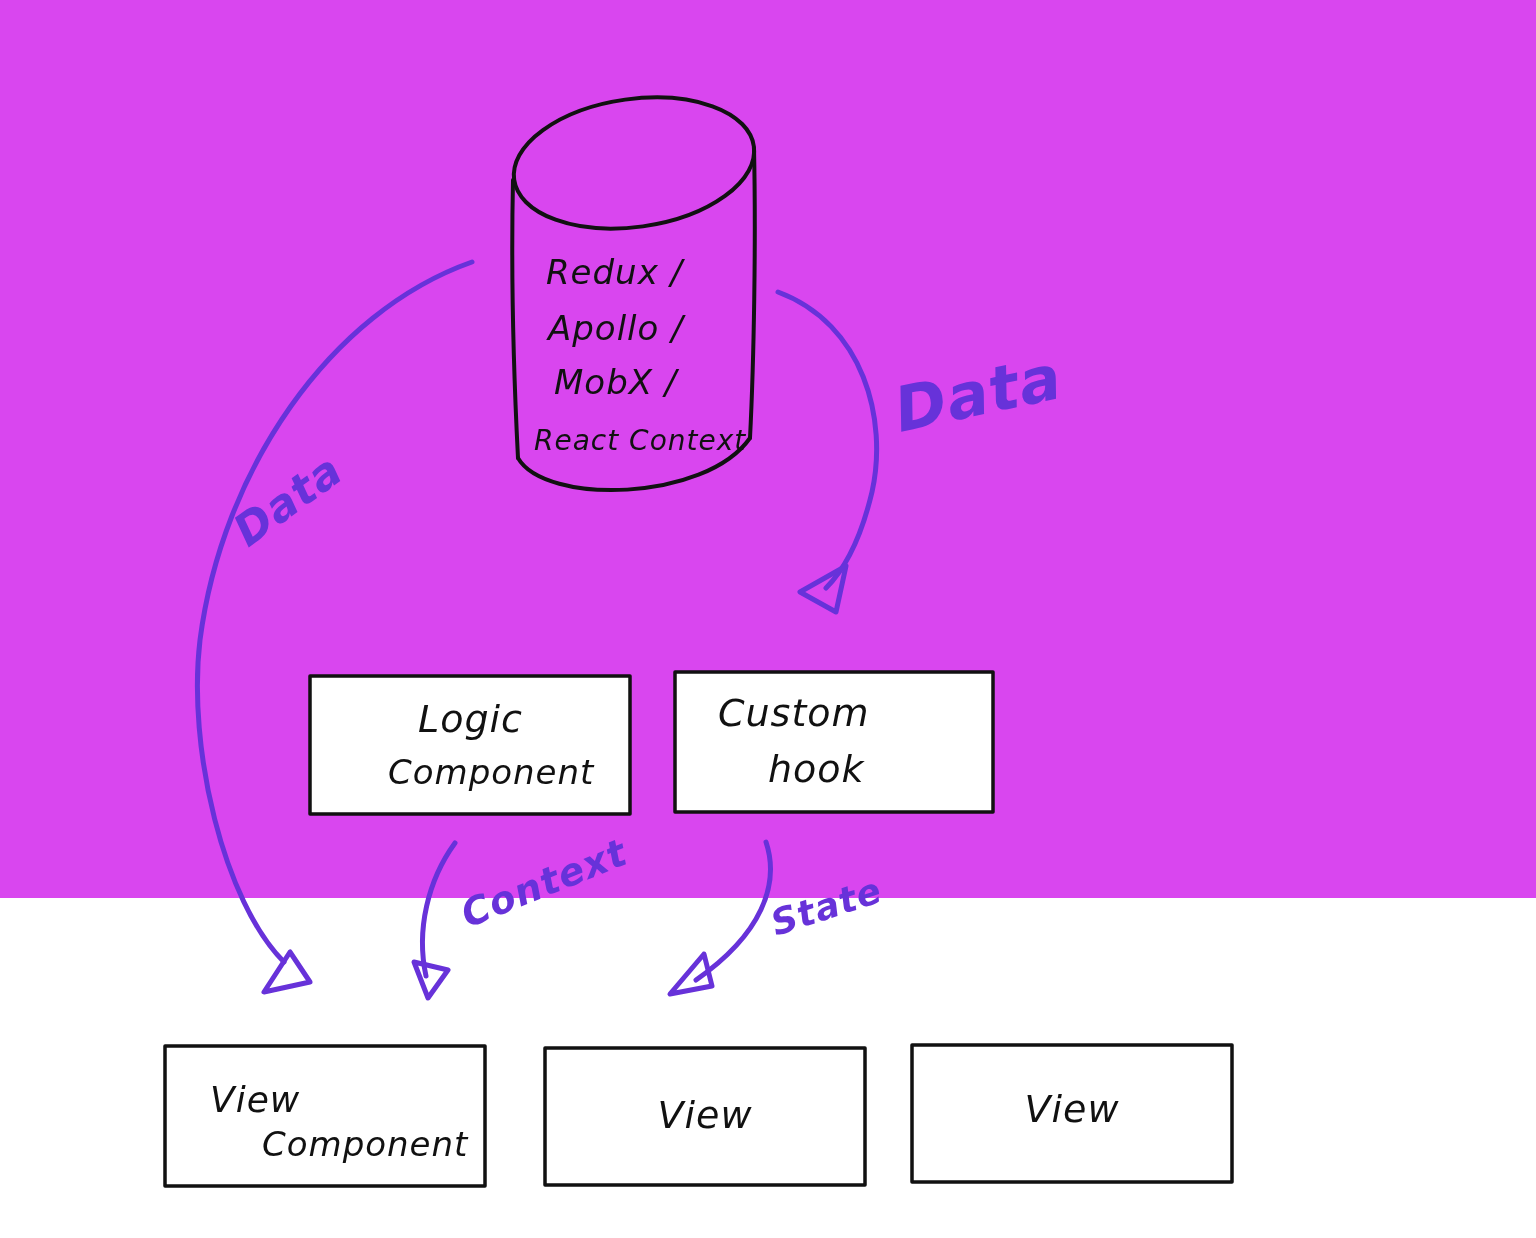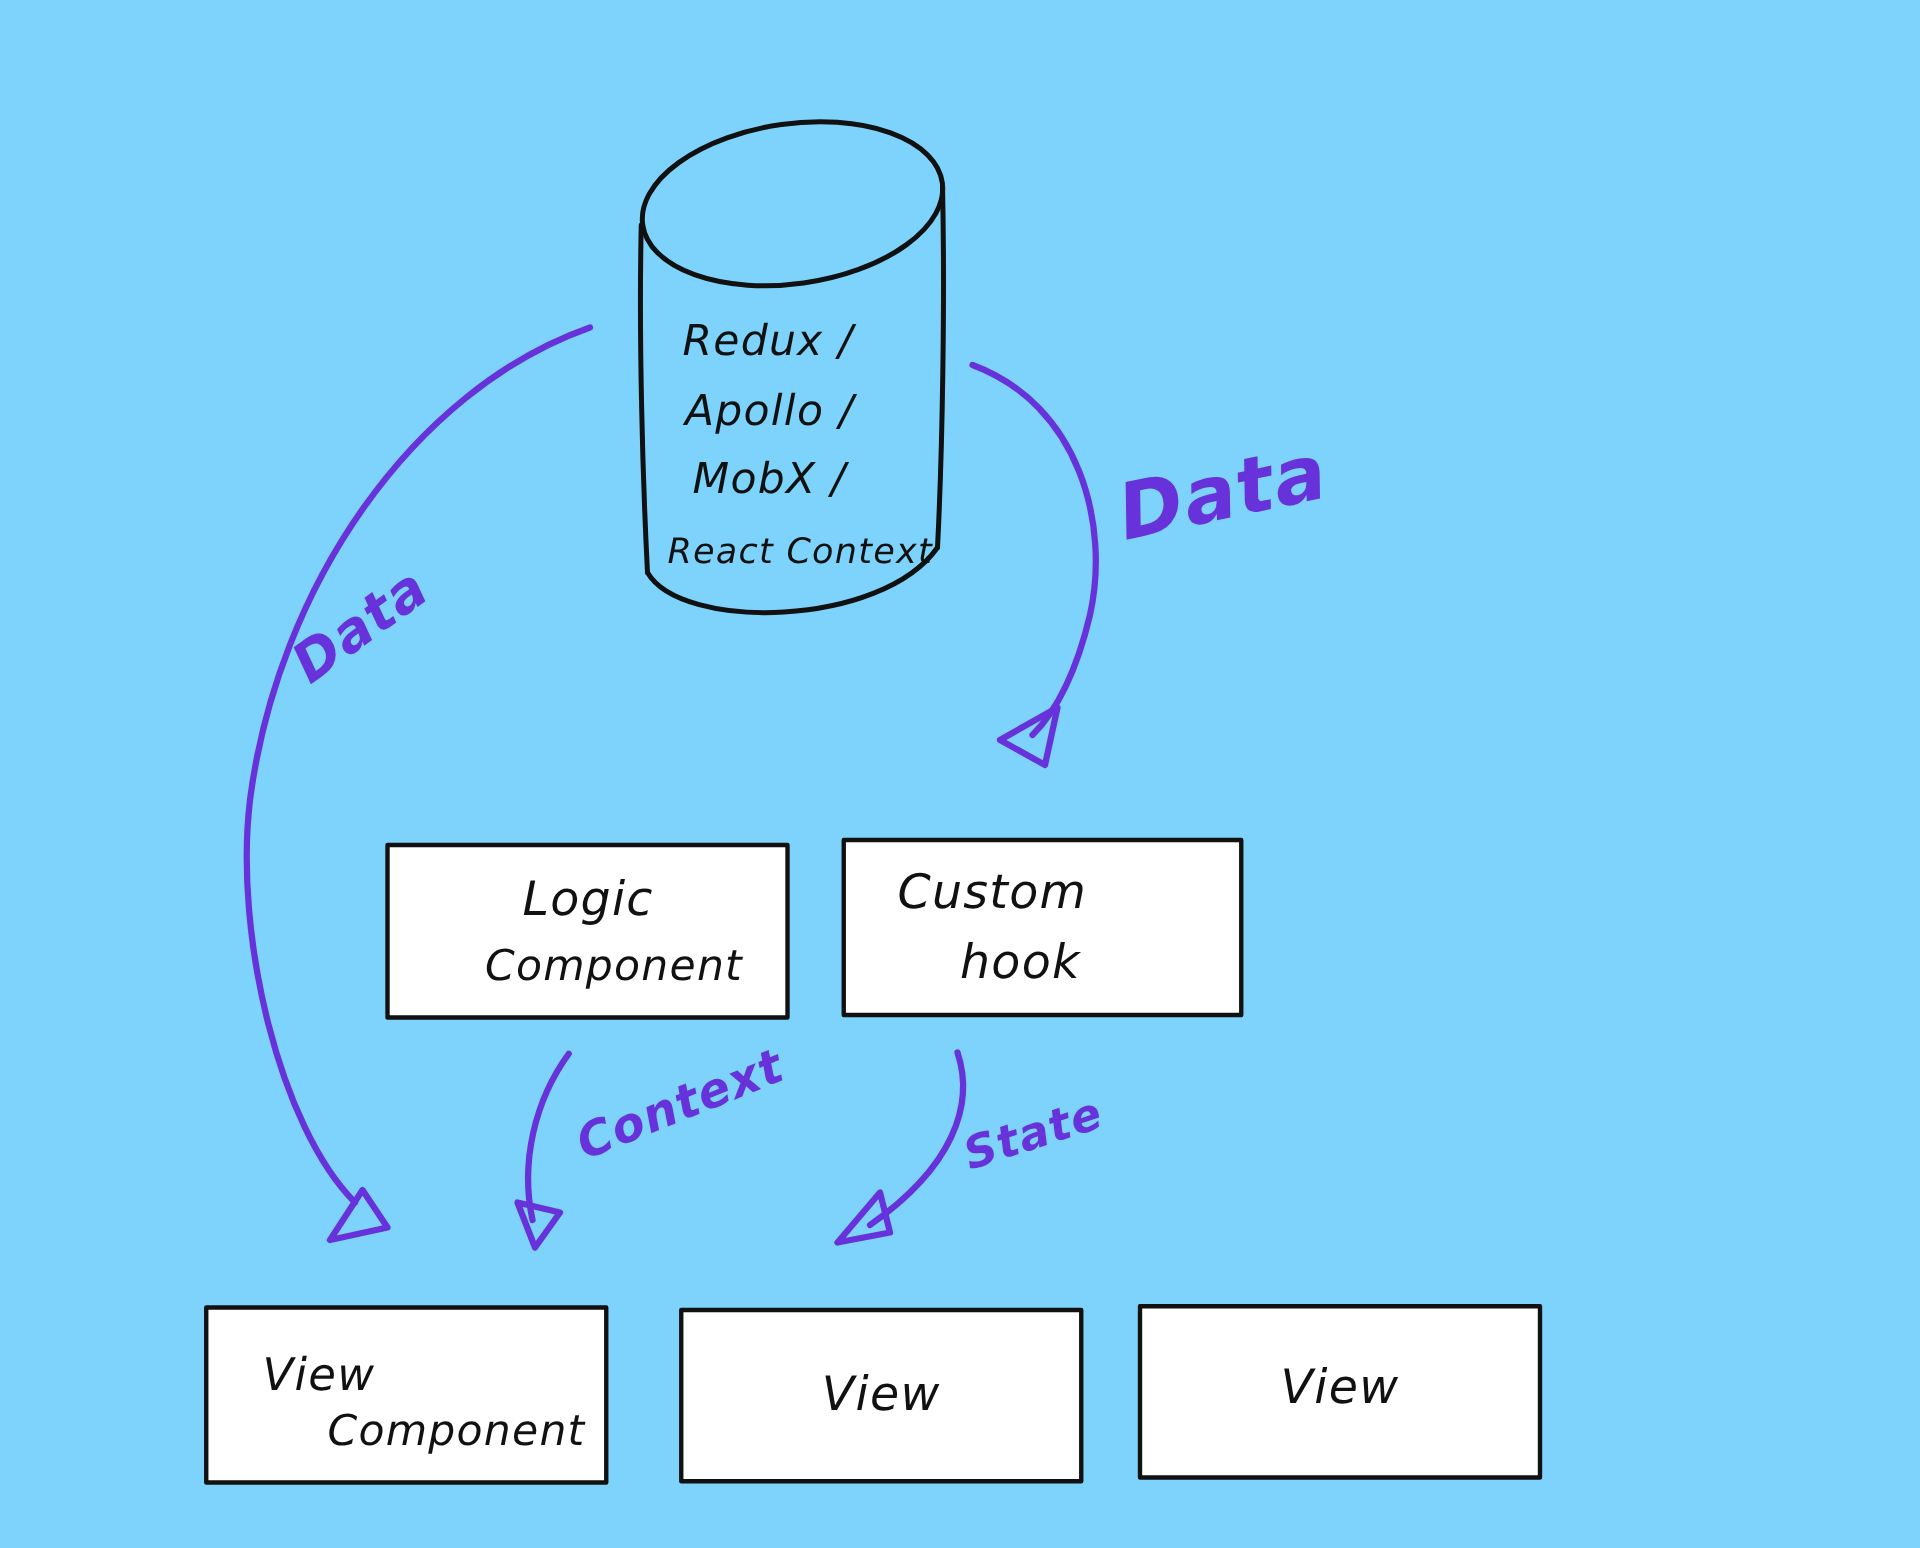--- a/index.html
+++ b/index.html
@@ -7,22 +7,22 @@
     padding: 0;
     background: #ffffff;
     width: 1536px;
     height: 1238px;
     overflow: hidden;
     font-family: "DejaVu Sans", sans-serif;
   }
   .canvas-wrap {
     position: relative;
     width: 1536px;
-    height: 1238px;
-    background: #7dd3fc;
+    height: 898px;
+    background: #d946ef;
   }
   svg { display: block; }
   .ink-stroke {
     fill: none;
     stroke: #111111;
     stroke-width: 4;
     stroke-linecap: round;
     stroke-linejoin: round;
   }
   .box-stroke {

